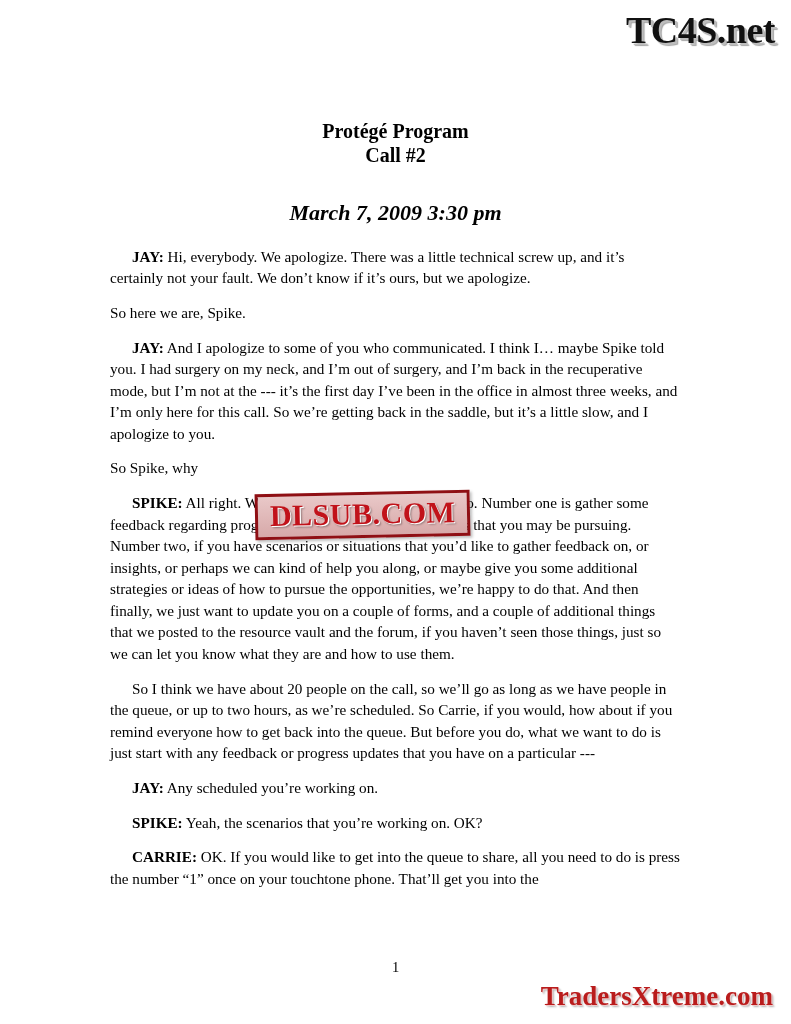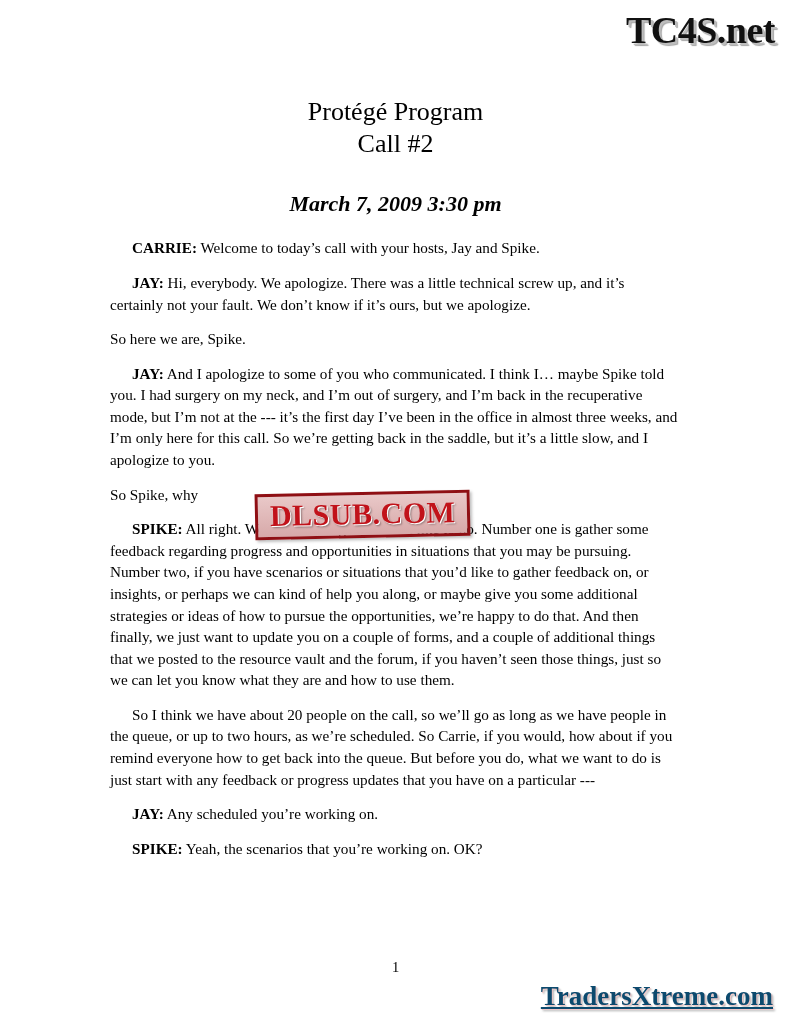--- a/index.html
+++ b/index.html
@@ -42,26 +42,25 @@
   }
 
   
   .wm-bottomright {
     position: absolute;
     right: 18px;
     bottom: 12px;
     font-family: "Liberation Serif", serif;
     font-weight: bold;
     font-size: 27px;
-    color: #0c4a6e;
+    color: #b91c1c;
     text-shadow:
       1px 1px 0 #f0c8c8,
       2px 2px 2px rgba(0,0,0,0.3);
     user-select: none;
-    text-decoration: underline;
   }
 
   
   .wm-center {
     position: absolute;
     left: 255px;
     top: 492px;
     transform: rotate(-1.2deg);
     font-family: "Liberation Serif", serif;
     font-weight: bold;
@@ -73,24 +72,24 @@
     padding: 2px 12px 4px 12px;
     text-shadow: 1px 1px 0 #ffffff, 2px 2px 2px rgba(0,0,0,0.35);
     box-shadow: 2px 2px 3px rgba(0,0,0,0.25);
     user-select: none;
     white-space: nowrap;
   }
 
   
   .doc-title {
     text-align: center;
-    font-weight: normal;
-    font-size: 26px;
+    font-weight: bold;
+    font-size: 20px;
     line-height: 1.22;
-    margin-top: 86px;
+    margin-top: 109px;
   }
   .doc-title .line2 { display: block; }
 
   .doc-date {
     text-align: center;
     font-weight: bold;
     font-style: italic;
     font-size: 22px;
     margin-top: 32px;
     margin-bottom: 20px;
@@ -131,39 +130,39 @@
 
   <h1 class="doc-title">
     <span>Protégé Program</span>
     <span class="line2">Call #2</span>
   </h1>
 
   <div class="doc-date">March 7, 2009 3:30 pm</div>
 
   <div class="body-block">
 
-    <p class="para"><span class="speaker">CARRIE:</span><span> Welcome to today’s call with your hosts, Jay and Spike.</span></p>
 
     <p class="para"><span class="speaker">JAY:</span><span> Hi, everybody.  We apologize.  There was a little technical screw up, and it’s certainly not your fault.  We don’t know if it’s ours, but we apologize.</span></p>
 
     <p class="para noindent"><span>So here we are, Spike.</span></p>
 
 
     <p class="para"><span class="speaker">JAY:</span><span> And I apologize to some of you who communicated.  I think I… maybe Spike told you.  I had surgery on my neck, and I’m out of surgery, and I’m back in the recuperative mode, but I’m not at the --- it’s the first day I’ve been in the office in almost three weeks, and I’m only here for this call.  So we’re getting back in the saddle, but it’s a little slow, and I apologize to you.</span></p>
 
     <p class="para noindent"><span>So Spike, why</span></p>
 
     <p class="para"><span class="speaker">SPIKE:</span><span> All right.  Well, three things that we’d like to do.  Number one is gather some feedback regarding progress and opportunities in situations that you may be pursuing.  Number two, if you have scenarios or situations that you’d like to gather feedback on, or insights, or perhaps we can kind of help you along, or maybe give you some additional strategies or ideas of how to pursue the opportunities, we’re happy to do that.  And then finally, we just want to update you on a couple of forms, and a couple of additional things that we posted to the resource vault and the forum, if you haven’t seen those things, just so we can let you know what they are and how to use them.</span></p>
 
     <p class="para"><span>So I think we have about 20 people on the call, so we’ll go as long as we have people in the queue, or up to two hours, as we’re scheduled.  So Carrie, if you would, how about if you remind everyone how to get back into the queue.  But before you do, what we want to do is just start with any feedback or progress updates that you have on a particular ---</span></p>
 
     <p class="para"><span class="speaker">JAY:</span><span> Any scheduled you’re working on.</span></p>
 
     <p class="para"><span class="speaker">SPIKE:</span><span> Yeah, the scenarios that you’re working on.  OK?</span></p>
 
+    <p class="para"><span class="speaker">CARRIE:</span><span> OK.  If you would like to get into the queue to share, all you need to do is press the number “1” once on your touchtone phone.  That’ll get you into the</span></p>
 
   </div>
 
   <div class="wm-center">DLSUB.COM</div>
 
   <div class="page-number">1</div>
 
   <div class="wm-bottomright">TradersXtreme.com</div>
 
 </div>

